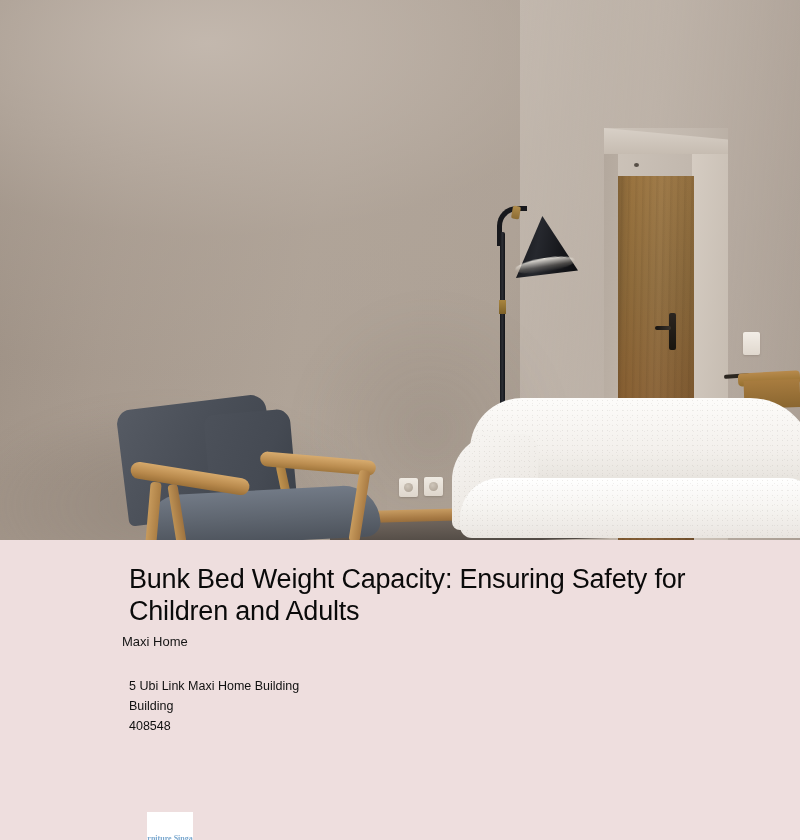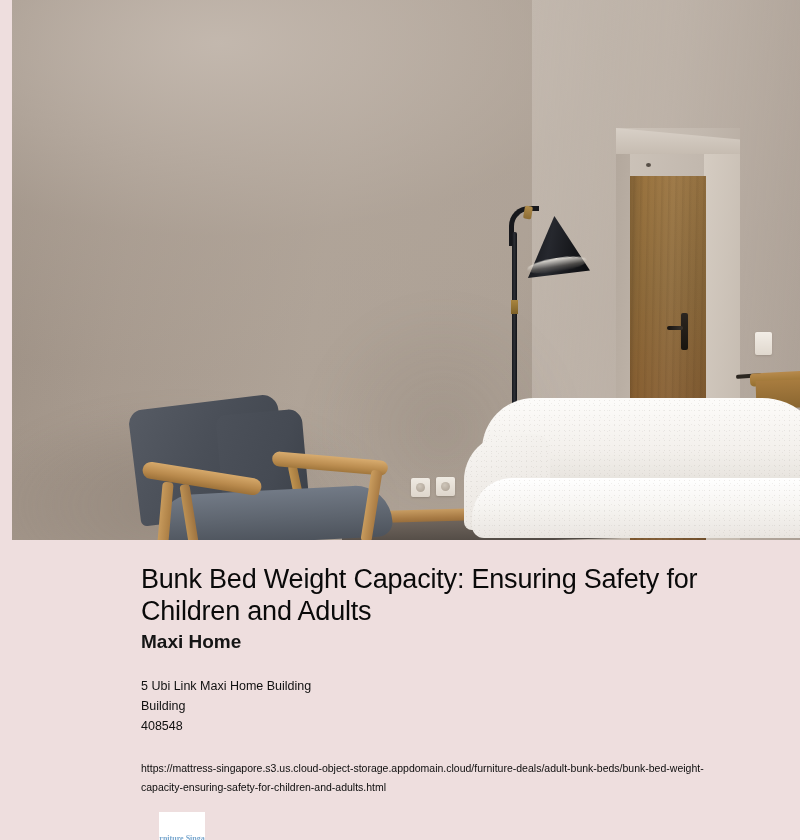--- a/index.html
+++ b/index.html
@@ -14,21 +14,20 @@
     background: #eedede;
     font-family: "Liberation Sans", sans-serif;
     -webkit-font-smoothing: antialiased;
   }
 
   #page {
     position: relative;
     width: 776px;
     height: 840px;
     background: #eedede;
-    margin-left: 12px;
   }
 
   
   .hero {
     position: absolute;
     left: 0;
     top: 0;
     width: 800px;
     height: 540px;
     overflow: hidden;
@@ -453,25 +452,25 @@
     top: 23px;
     width: 560px;
     font-size: 27px;
     line-height: 32px;
     font-weight: 400;
     color: #0a0a0a;
     letter-spacing: -0.2px;
   }
   .brand {
     position: absolute;
-    left: 129px;
+    left: 122px;
     top: 91px;
-    font-size: 19px;
+    font-size: 13px;
     line-height: 22px;
-    font-weight: 700;
+    font-weight: 400;
     color: #151515;
   }
   .contact {
     position: absolute;
     left: 129px;
     top: 136px;
     width: 600px;
   }
   .contact-line {
     font-size: 12.5px;
@@ -588,21 +587,20 @@
     <div class="title">Bunk Bed Weight Capacity: Ensuring Safety for Children and Adults</div>
 
     <div class="brand">Maxi Home</div>
 
     <div class="contact">
       <div class="contact-line">5 Ubi Link Maxi Home Building</div>
       <div class="contact-line">Building</div>
       <div class="contact-line">408548</div>
     </div>
 
-    <div class="url">https://mattress-singapore.s3.us.cloud-object-storage.appdomain.cloud/furniture-deals/adult-bunk-beds/bunk-bed-weight-capacity-ensuring-safety-for-children-and-adults.html</div>
 
     <div class="logo-card">
       <div class="logo-text">Furniture Singapore</div>
     </div>
 
   </div>
 
 </div>
 
 </body></html>

